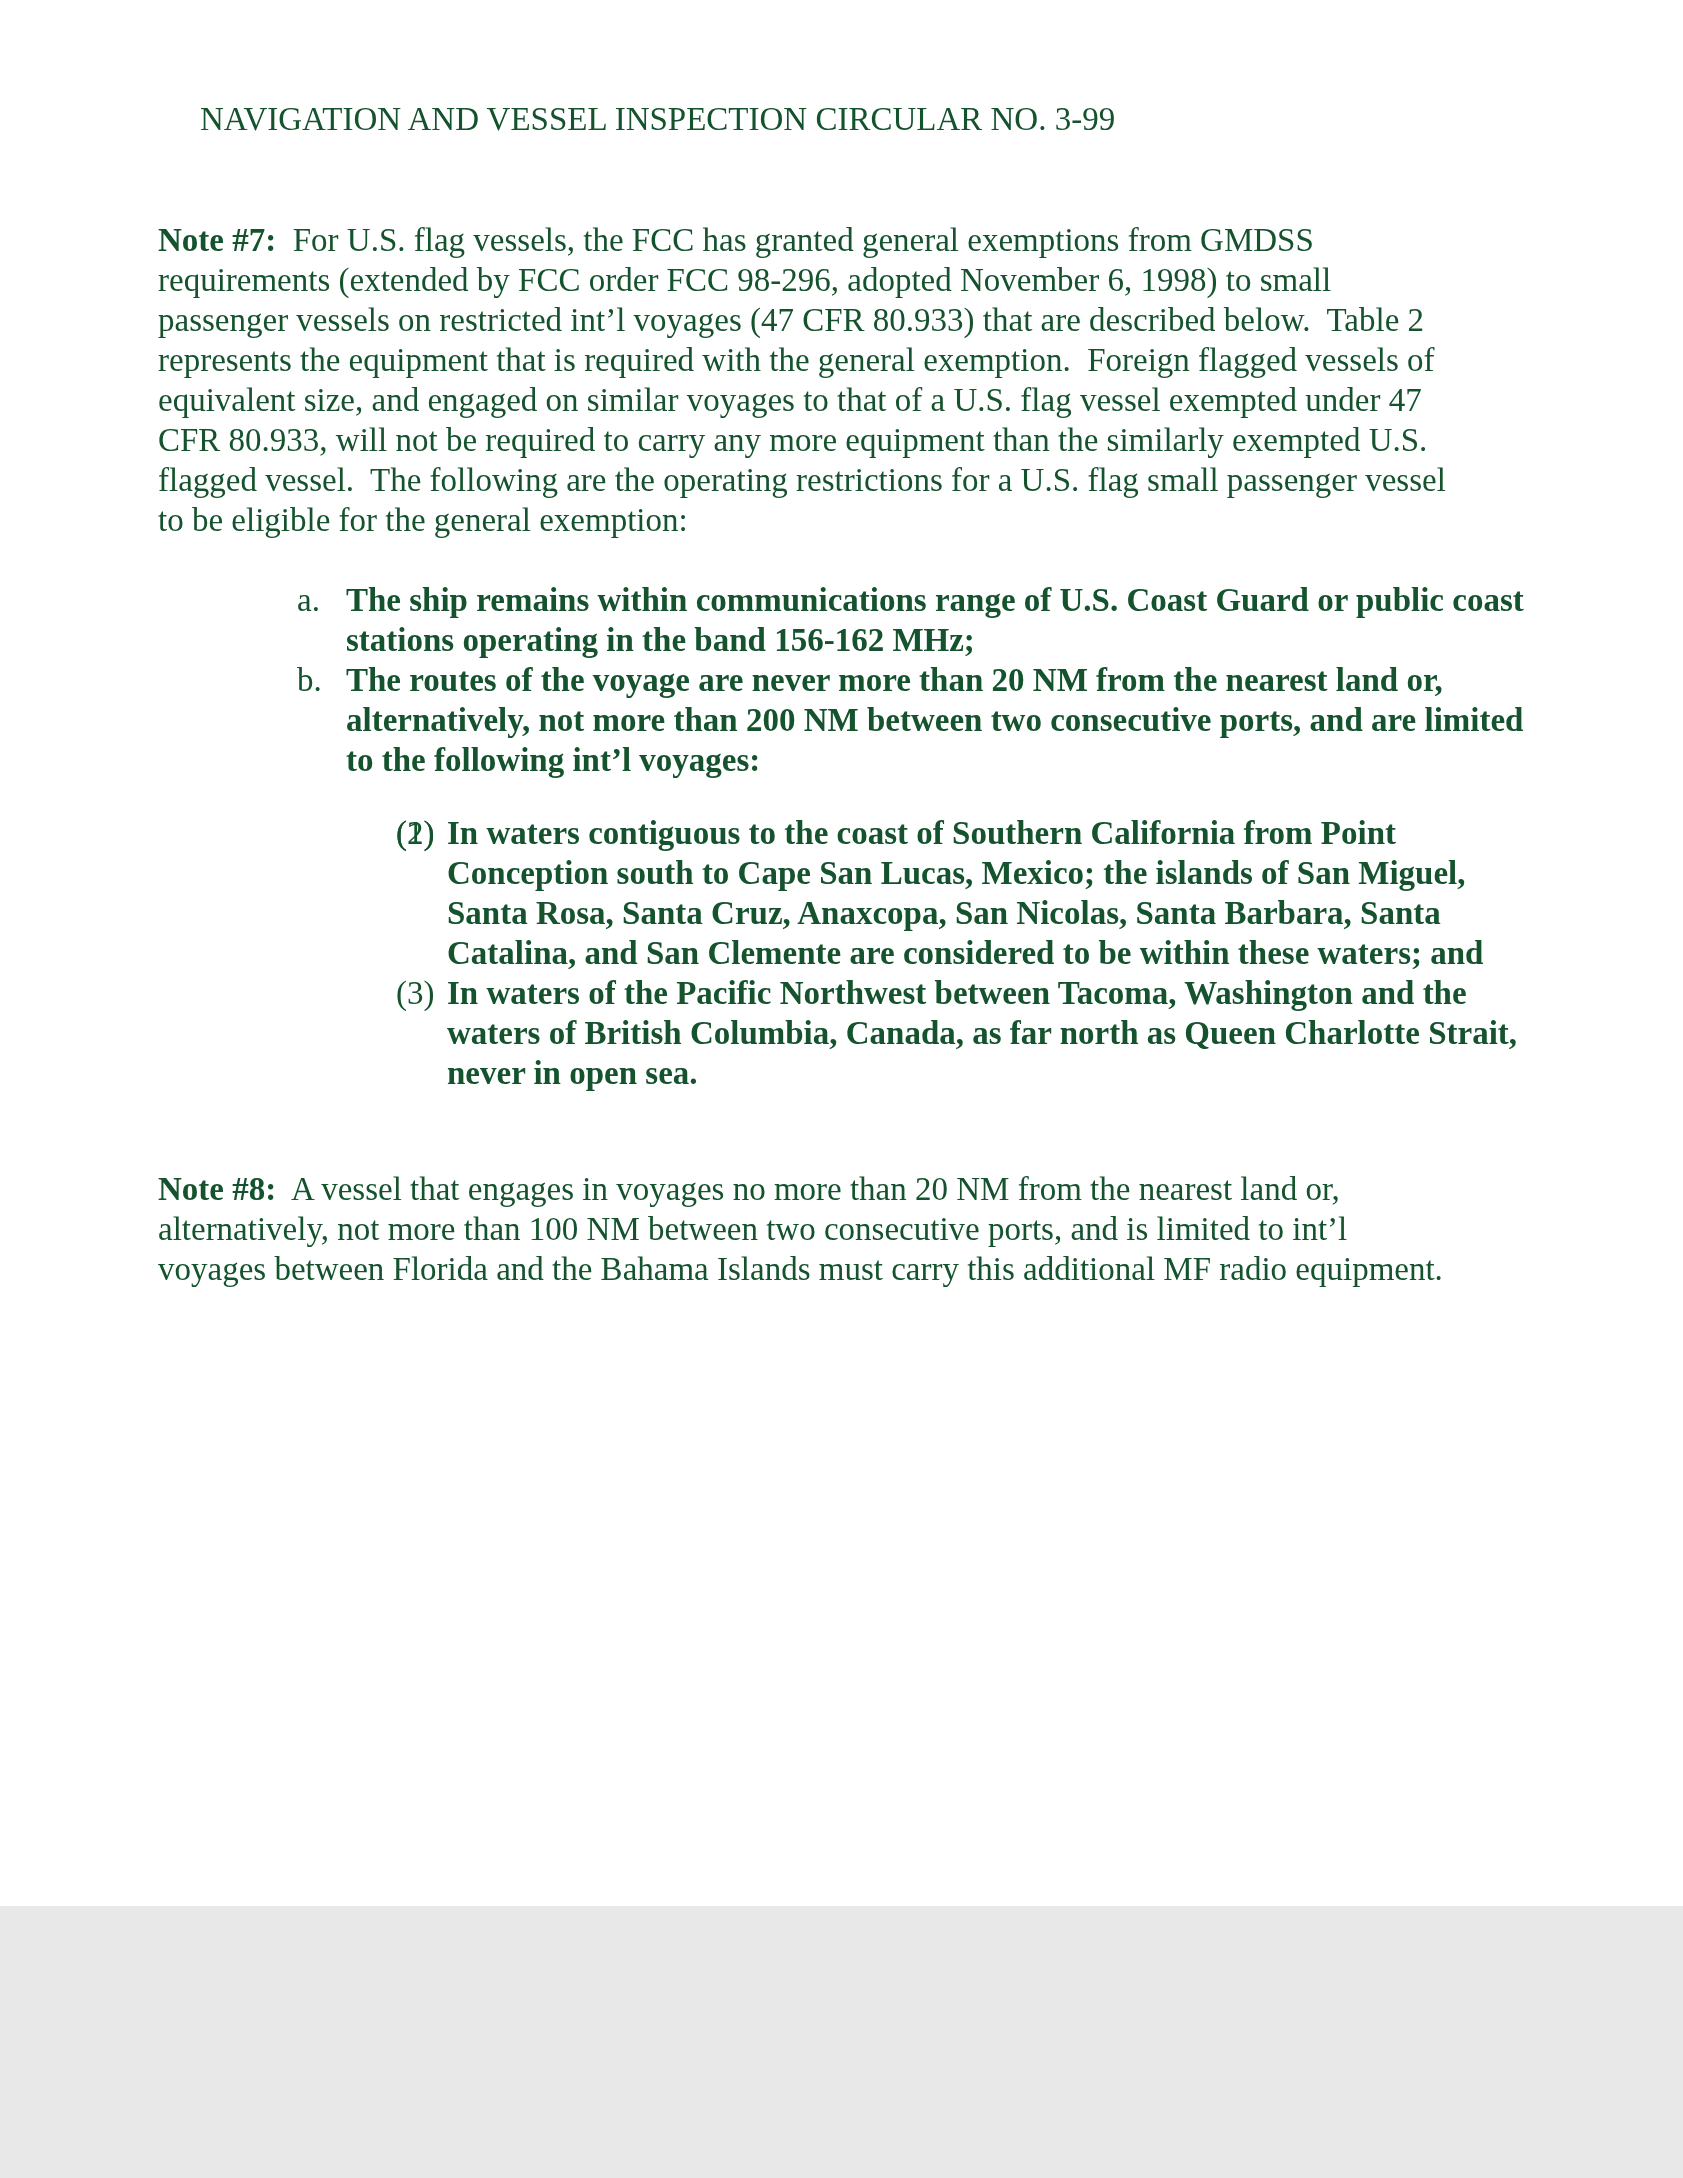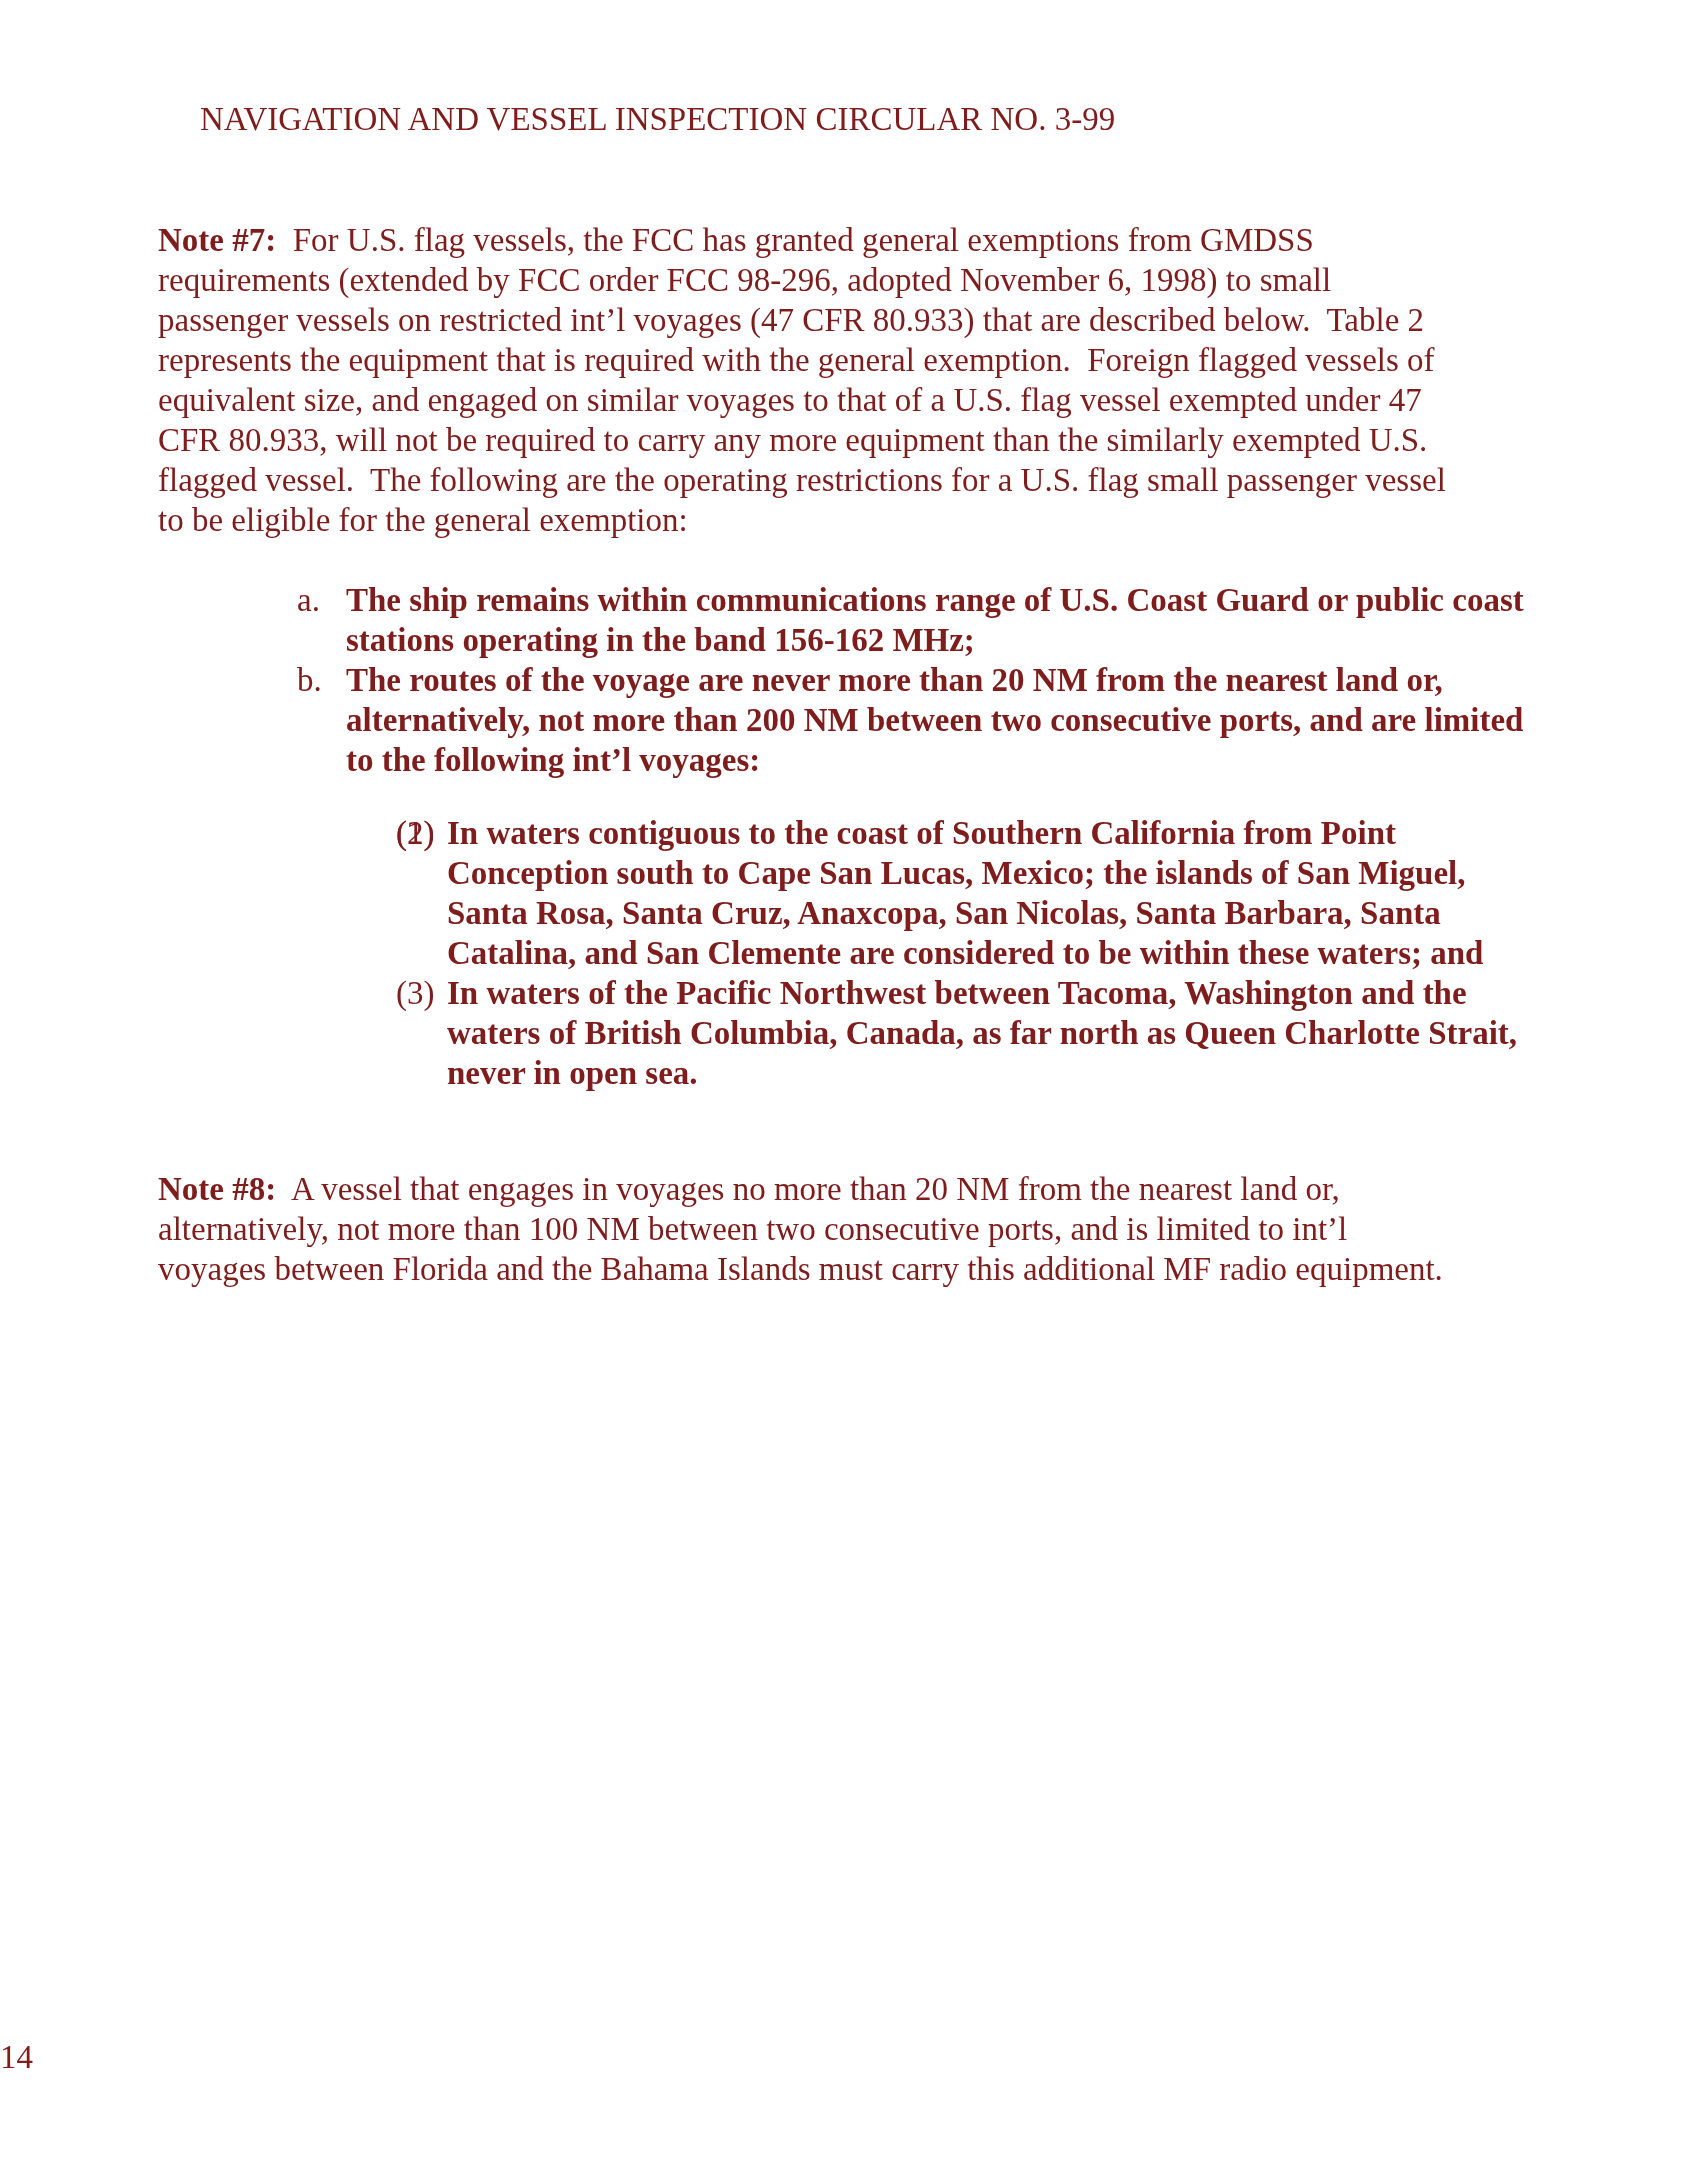--- a/index.html
+++ b/index.html
@@ -1,24 +1,24 @@
 <!DOCTYPE html>
 <html><head>
 <meta charset="utf-8">
 <style>
   html, body { margin: 0; padding: 0; background: #e8e8e8; }
   .page {
     position: relative;
     width: 1683px;
-    height: 2178px;
+    height: 1906px;
     background: #ffffff;
     font-family: "Liberation Serif", "DejaVu Serif", serif;
     font-size: 33px;
     line-height: 40px;
-    color: #7f1d1d;
+    color: #14532d;
     overflow: hidden;
   }
   .header {
     position: absolute;
     left: 200px;
     top: 99px;
     white-space: pre;
   }
   .content {
     position: absolute;

